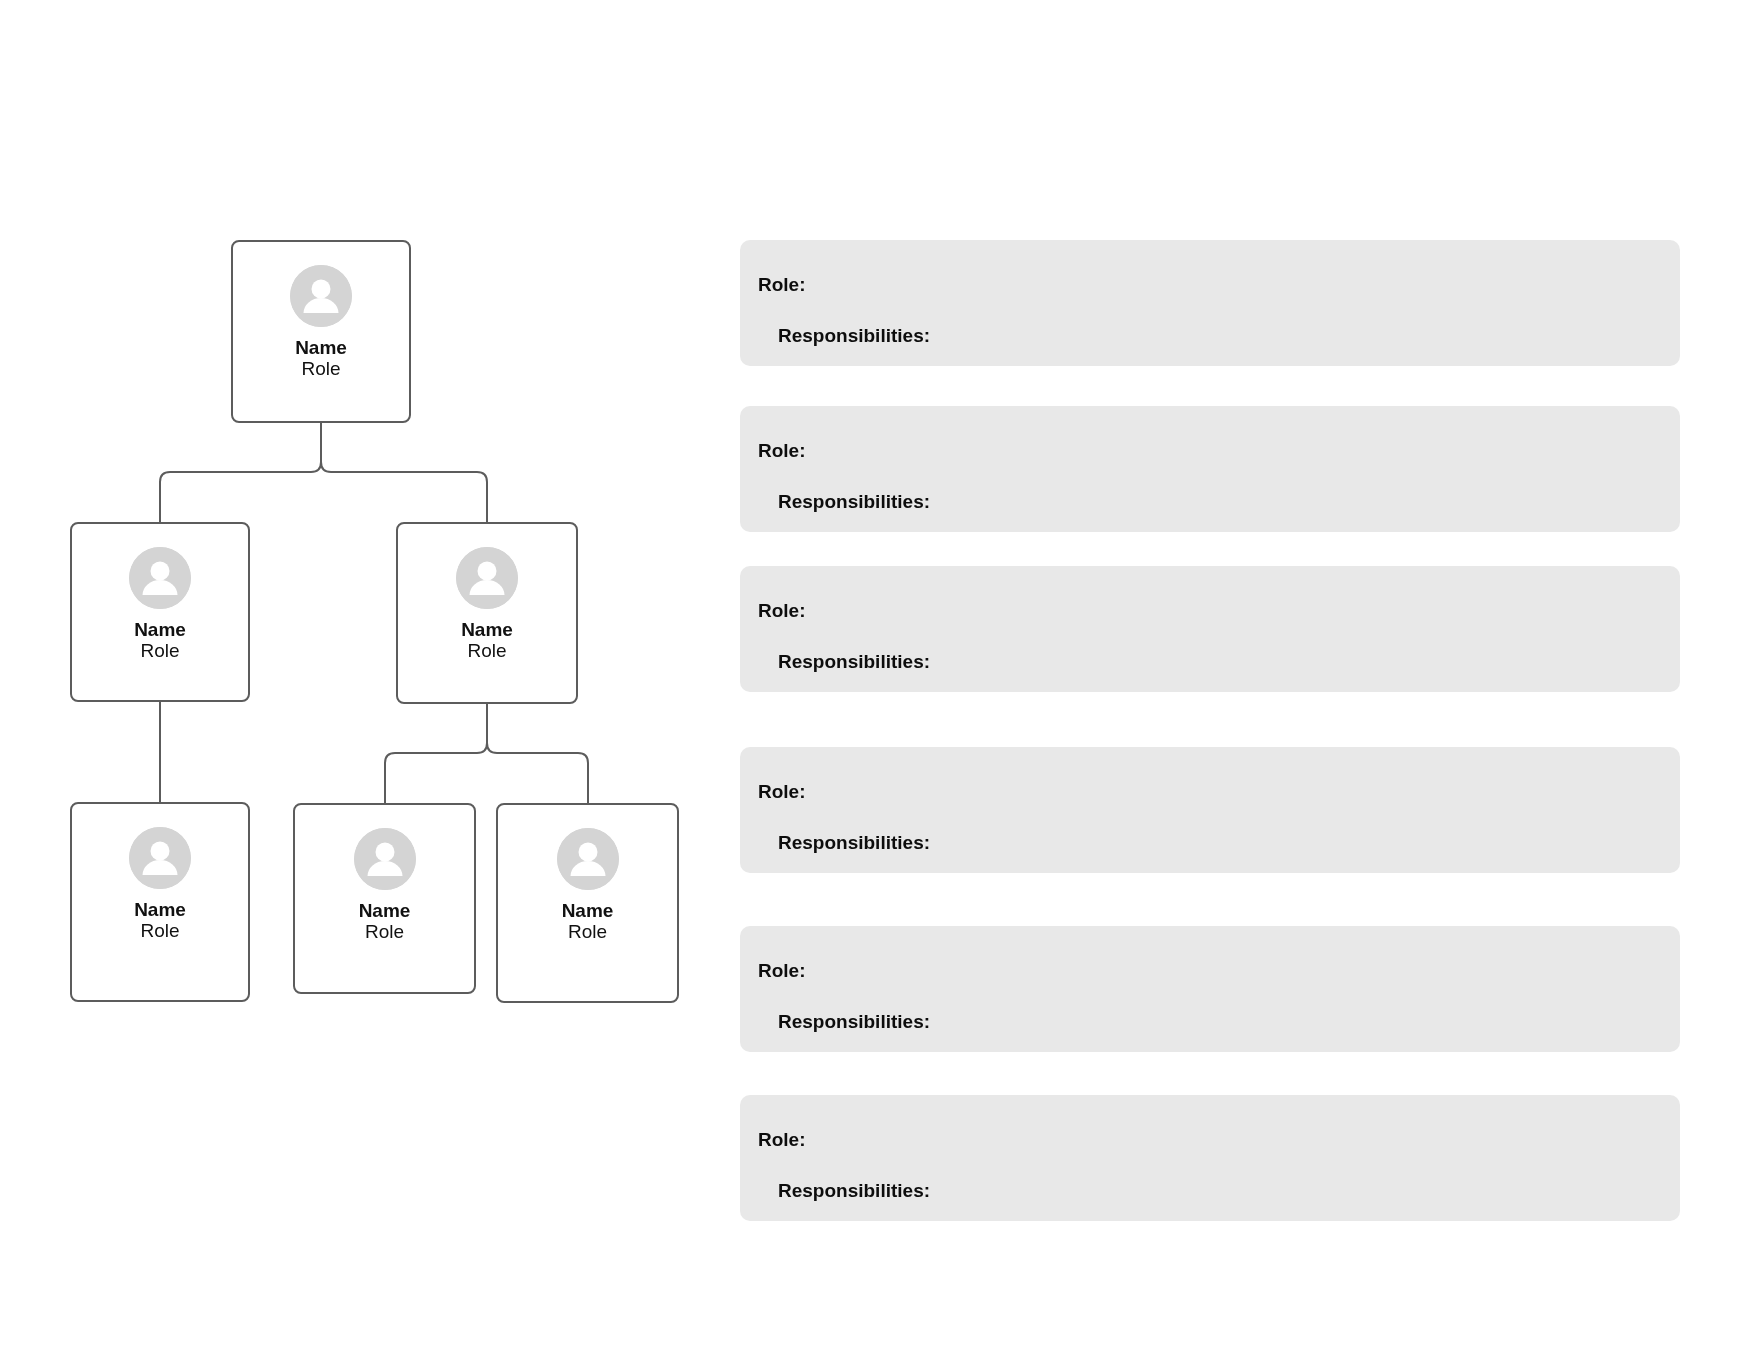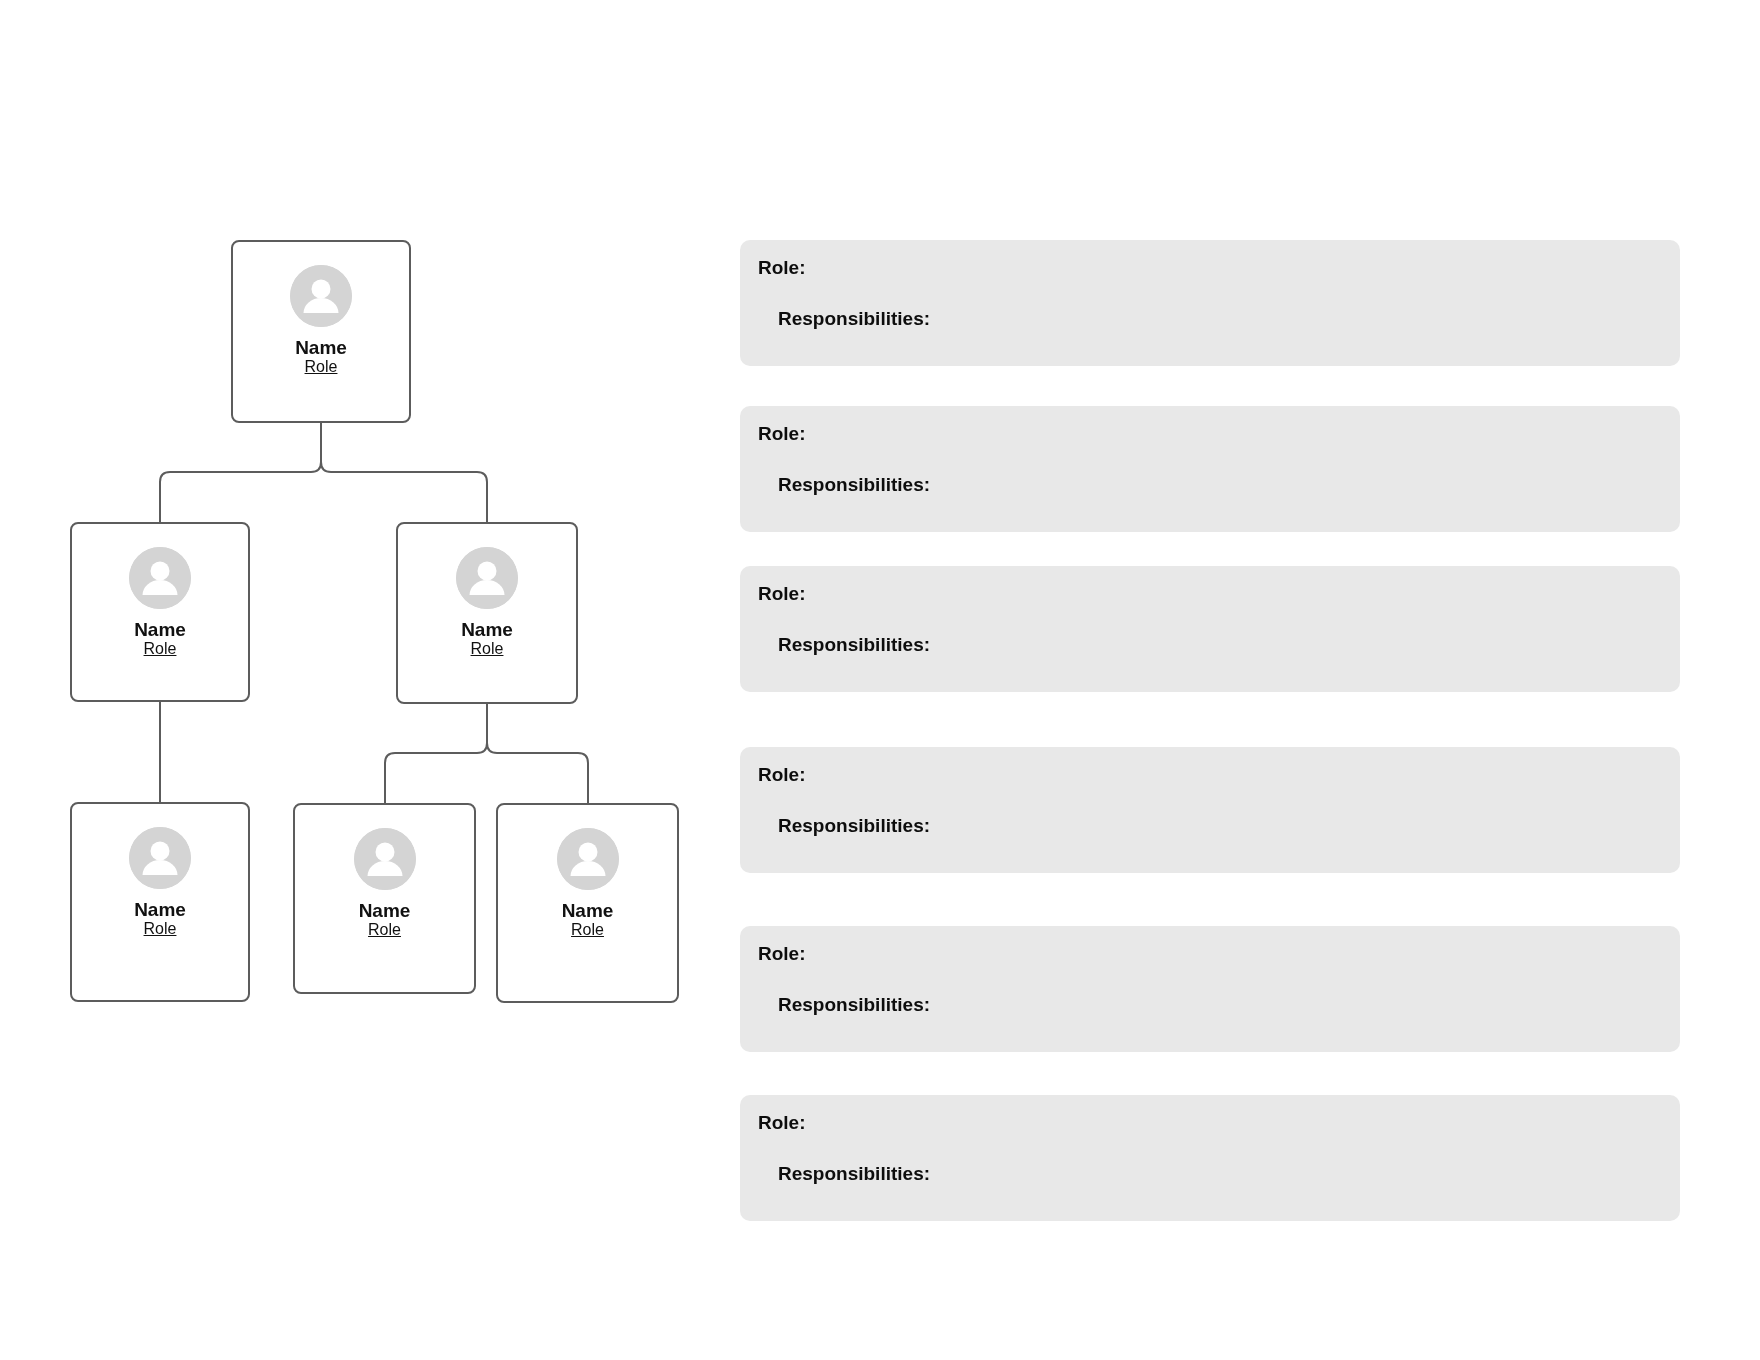--- a/index.html
+++ b/index.html
@@ -51,25 +51,24 @@
     display: block;
   }
   .node-name {
     font-size: 19px;
     font-weight: bold;
     color: #111111;
     line-height: 1.12;
     text-align: center;
   }
   .node-role {
-    font-size: 16px;
+    font-size: 19px;
     font-weight: normal;
     color: #111111;
     line-height: 1.12;
-    text-decoration: underline;
   }
 
   
   #node-root      { left: 231px; top: 240px;  width: 180px; height: 183px; padding-top: 23px; }
   #node-l2-left   { left: 70px;  top: 522px;  width: 180px; height: 180px; padding-top: 23px; }
   #node-l2-right  { left: 396px; top: 522px;  width: 182px; height: 182px; padding-top: 23px; }
   #node-l3-left   { left: 70px;  top: 802px;  width: 180px; height: 200px; padding-top: 23px; }
   #node-l3-mid    { left: 293px; top: 803px;  width: 183px; height: 191px; padding-top: 23px; }
   #node-l3-right  { left: 496px; top: 803px;  width: 183px; height: 200px; padding-top: 23px; }
 
@@ -87,21 +86,21 @@
     width: 950px;
     height: 1360px;
   }
   .detail-card {
     position: absolute;
     left: 0;
     width: 940px;
     box-sizing: border-box;
     background: #e8e8e8;
     border-radius: 10px;
-    padding: 18px 0 0 18px;
+    padding: 35px 0 0 18px;
   }
   .detail-line {
     font-size: 19px;
     font-weight: bold;
     color: #0d0d0d;
     line-height: 1.1;
   }
   .detail-line.responsibilities { margin-top: 30px; margin-left: 20px; }
 </style>
 </head>

